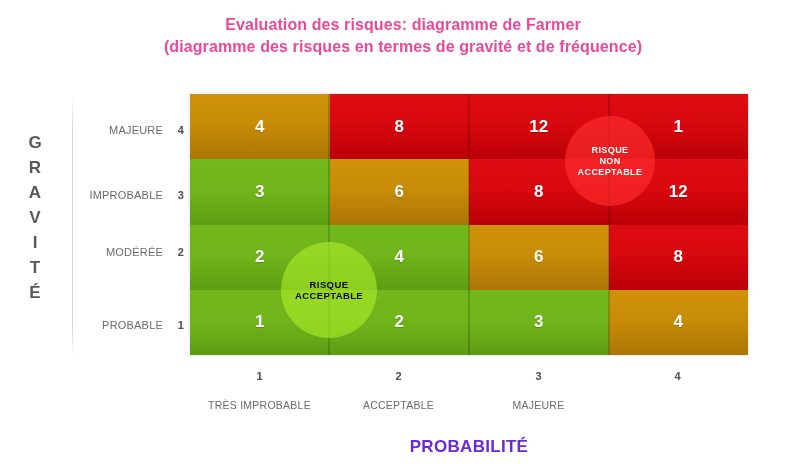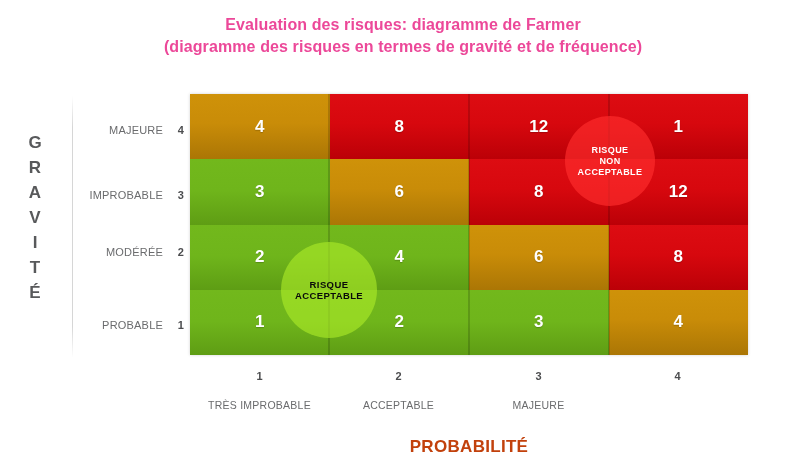--- a/index.html
+++ b/index.html
@@ -194,21 +194,21 @@
 
   
   #probabilite-title {
     position: absolute;
     left: 190px;
     top: 437px;
     width: 558px;
     text-align: center;
     font-size: 17px;
     font-weight: bold;
-    color: #c2410c;
+    color: #6d28d9;
     letter-spacing: 0.3px;
   }
 </style>
 </head>
 <body>
 
 <div id="title-block">
   <div class="line">Evaluation des risques: diagramme de Farmer</div>
   <div class="line">(diagramme des risques en termes de gravité et de fréquence)</div>
 </div>

